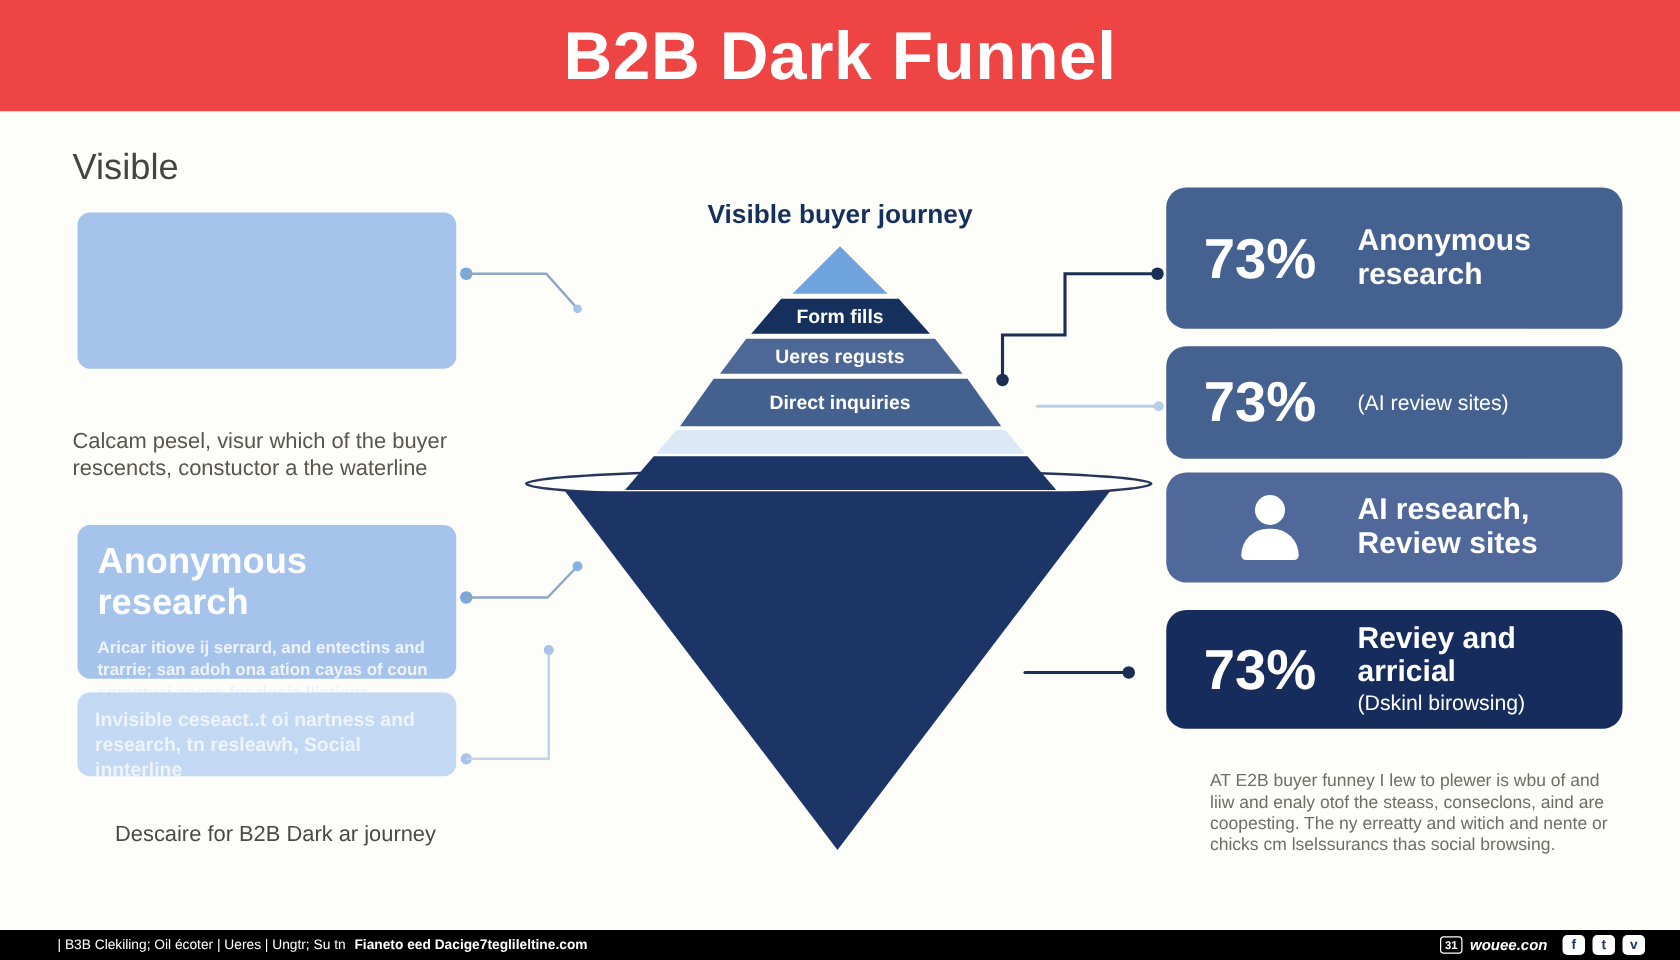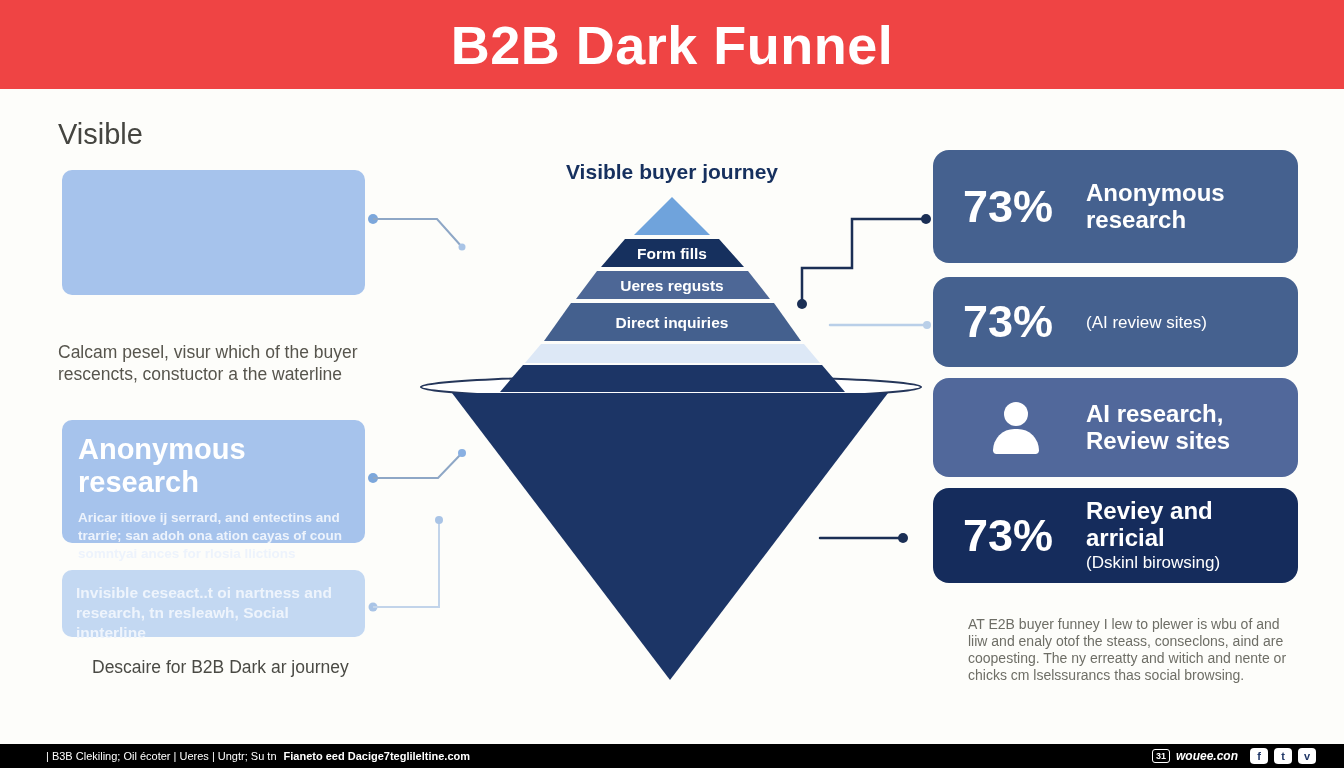--- a/index.html
+++ b/index.html
@@ -10,21 +10,21 @@
   
   .header{position:absolute;top:0;left:0;width:1344px;height:89px;background:#ef4444;
     display:flex;align-items:center;justify-content:center;}
   .header h1{margin:0;color:#ffffff;font-size:54px;font-weight:bold;letter-spacing:.5px;}
   
   .visible-label{position:absolute;left:58px;top:118px;font-size:29px;color:#454540;}
   .info-box{position:absolute;left:62px;width:303px;border-radius:10px;background:#a6c3ec;
     color:#fff;box-sizing:border-box;}
   .box1{top:170px;height:125px;padding:15px 16px 0 16px;}
   .box2{top:420px;height:123px;padding:13px 16px 0 16px;}
-  .box3{top:570px;height:67px;background:#c3d8f2;padding:13px 14px 0 14px;
+  .box3{top:554px;height:67px;background:#c3d8f2;padding:13px 14px 0 14px;
     font-size:15.5px;font-weight:bold;color:#eef4fc;line-height:1.3;}
   .box-title{font-size:27px;font-weight:bold;margin:0 0 10px 0;}
   .box2 .box-title{font-size:29px;}
   .box-body{font-size:13.5px;font-weight:bold;color:#edf3fc;line-height:1.35;}
   .left-paragraph{position:absolute;left:58px;top:342px;width:318px;font-size:17.5px;
     color:#57554d;line-height:1.25;}
   .left-caption{position:absolute;left:92px;top:657px;font-size:17.5px;color:#4a4a44;}
   
   .center-title{position:absolute;left:492px;top:160px;width:360px;text-align:center;
     font-size:21px;font-weight:bold;color:#16305e;}
@@ -32,21 +32,21 @@
   .tier-label{position:absolute;left:522px;width:300px;text-align:center;color:#ffffff;
     font-weight:bold;font-size:15.5px;}
   .tier-label.t1{top:245px;}
   .tier-label.t2{top:277px;}
   .tier-label.t3{top:314px;}
   
   .stat-box{position:absolute;left:933px;width:365px;border-radius:16px;color:#fff;
     display:flex;align-items:center;box-sizing:border-box;padding-left:30px;}
   .boxA{top:150px;height:113px;background:#45618f;}
   .boxB{top:277px;height:90px;background:#45618f;}
-  .boxC{top:378px;height:99px;background:#51689b;}
+  .boxC{top:378px;height:88px;background:#51689b;}
   .boxD{top:488px;height:95px;background:#152c5c;}
   .stat-value{font-size:45px;font-weight:bold;width:105px;flex:0 0 105px;}
   .stat-text{margin-left:18px;}
   .stat-label{font-size:24px;font-weight:bold;line-height:1.12;}
   .stat-sub{font-size:17px;font-weight:normal;margin-top:2px;}
   .person-icon{width:105px;flex:0 0 105px;display:flex;justify-content:center;}
   .person-shape{position:relative;width:46px;height:52px;}
   .person-shape .head{position:absolute;left:11px;top:0;width:24px;height:24px;
     border-radius:50%;background:#fff;}
   .person-shape .torso{position:absolute;left:0;bottom:0;width:46px;height:25px;

